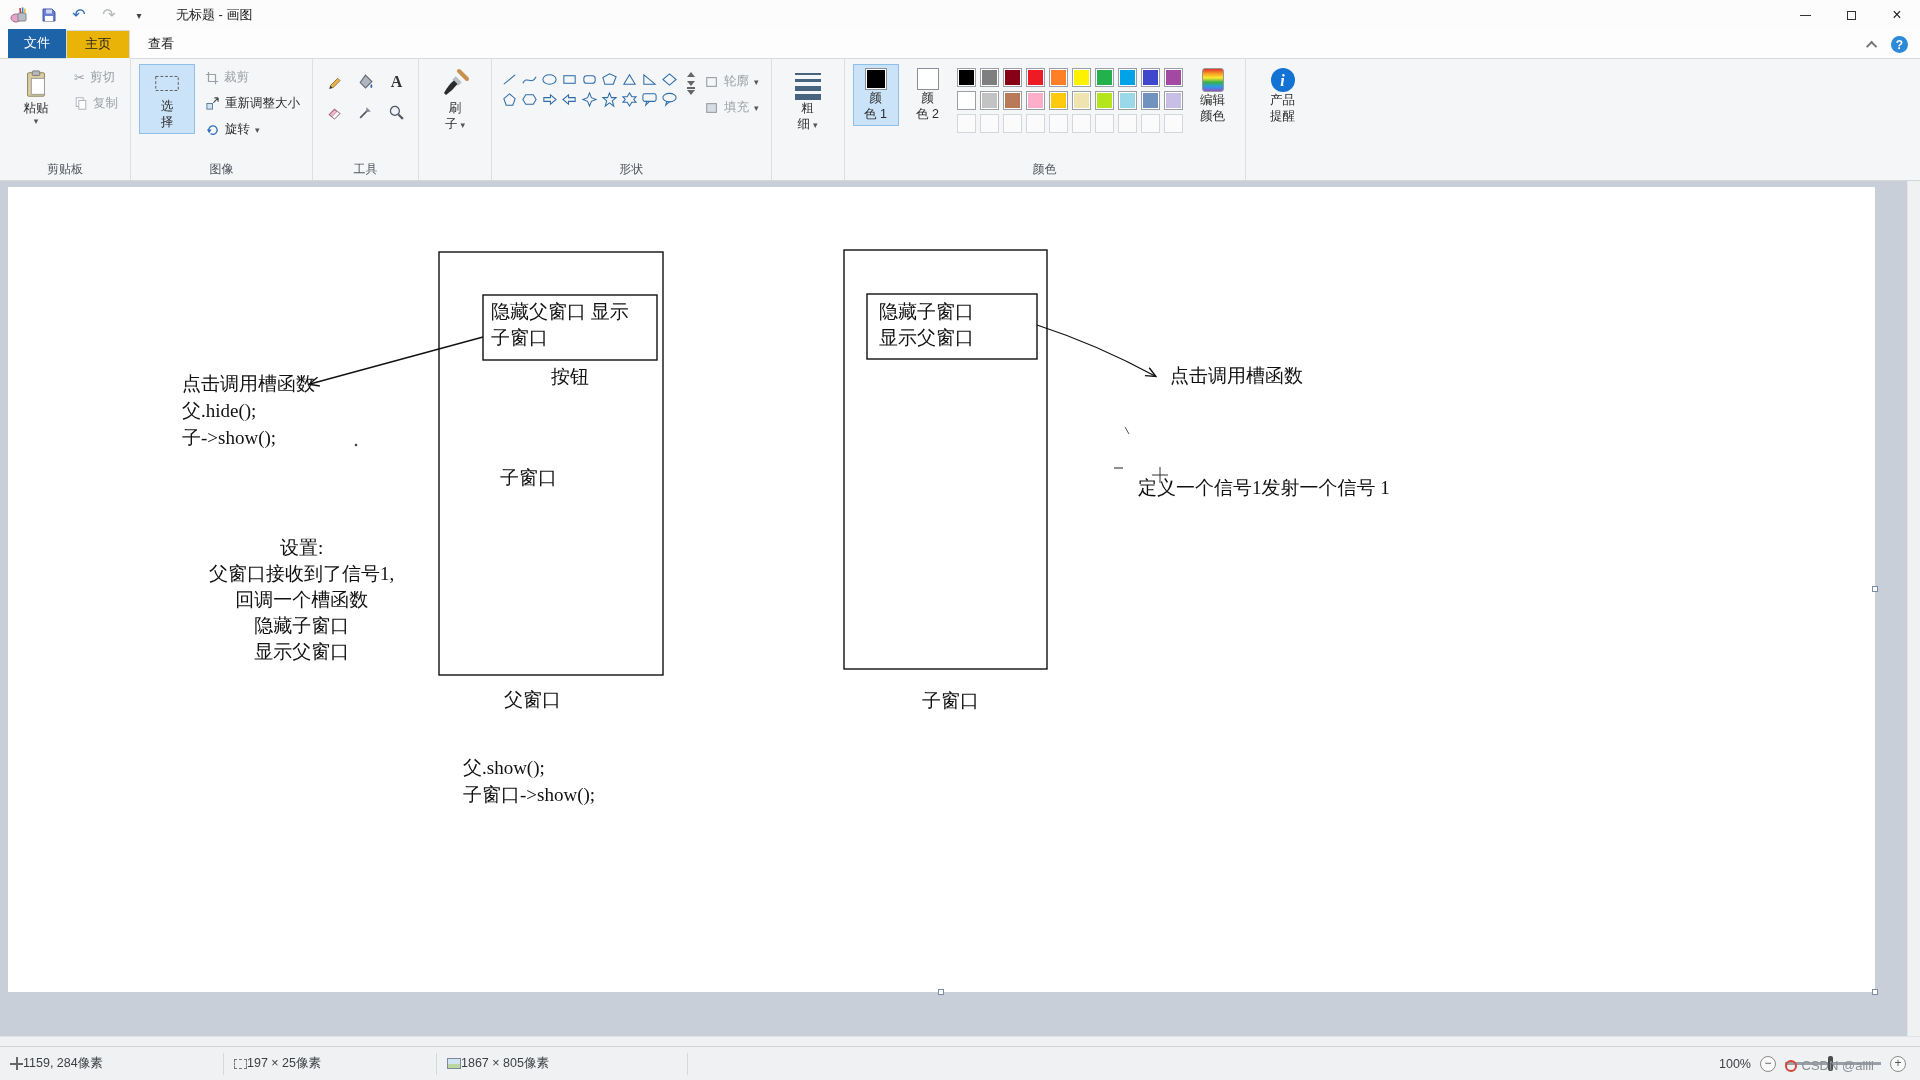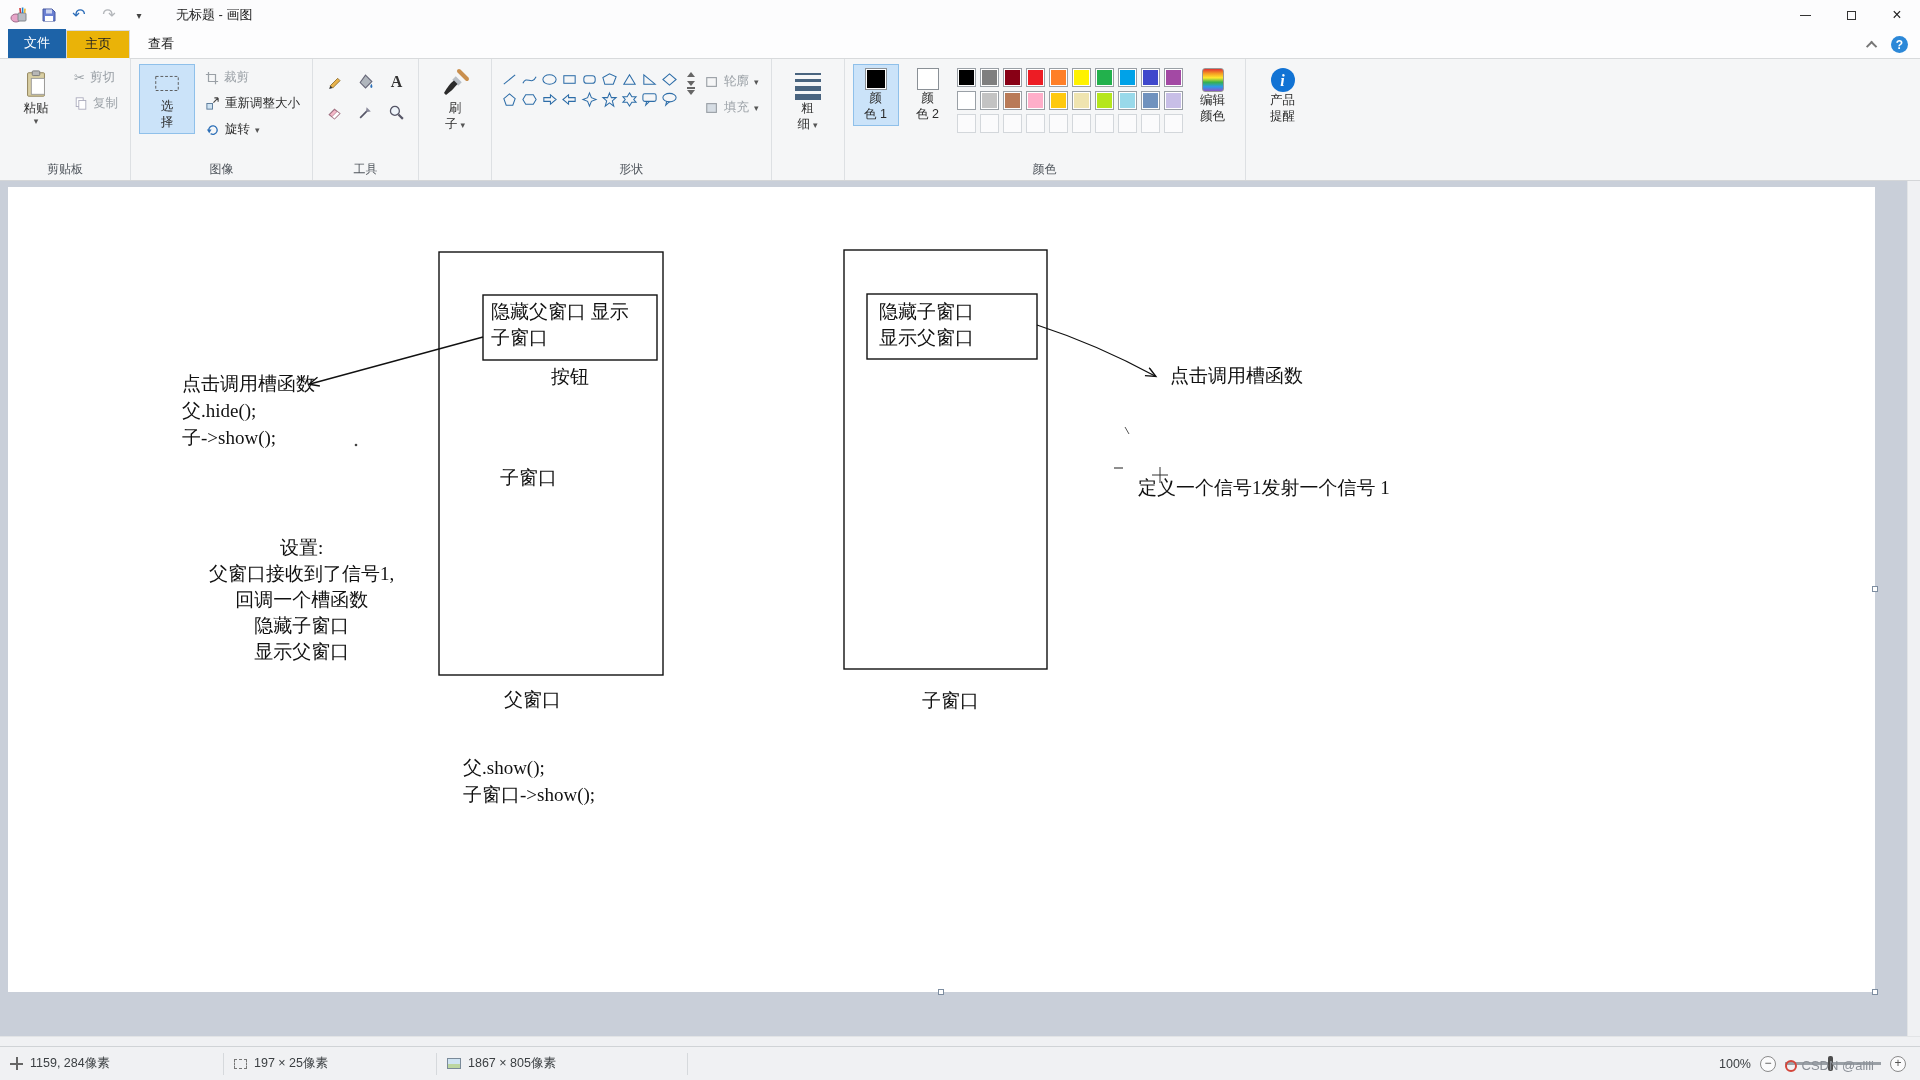--- a/index.html
+++ b/index.html
@@ -66,21 +66,21 @@
   .vtrack { position:absolute; top:0; right:0; width:13px; bottom:10px; background:#f0f1f3; border-left:1px solid #e2e4e6; }
   .htrack { position:absolute; left:0; right:0; bottom:0; height:10px; background:#f0f1f3; border-top:1px solid #e2e4e6; }
   .canvas { position:absolute; left:8px; top:6px; width:1867px; height:805px; background:#ffffff; }
   .handle { position:absolute; width:6px; height:6px; background:#fff; border:1px solid #7d8da0; }
   .drawsvg { position:absolute; left:0; top:0; z-index:1; }
   .ctext { position:absolute; z-index:2; font-family:"Liberation Serif","DejaVu Serif",serif; font-size:19px; line-height:26px; color:#111; white-space:nowrap; }
   .ctr { text-align:center; }
 
   
   .statusbar { height:34px; flex:0 0 auto; background:#f0f1f3; border-top:1px solid #d0d3d6; display:flex; align-items:center; color:#3c4043; }
-  .sseg { display:flex; align-items:center; gap:7px; padding-left:10px; }
+  .sseg { display:flex; align-items:center; padding-left:10px; }
   .ssep { width:1px; height:22px; background:#d6d9dc; }
   .flex1 { flex:1; }
   .plusicon { position:relative; width:13px; height:13px; }
   .plusicon::before { content:''; position:absolute; left:0; top:6px; width:13px; height:1.5px; background:#666; }
   .plusicon::after { content:''; position:absolute; left:6px; top:0; width:1.5px; height:13px; background:#666; }
   .selicon { width:13px; height:10px; border:1px dashed #777; }
   .imgicon { width:14px; height:11px; border:1px solid #7a8a99; background:linear-gradient(180deg,#cfe3f2 55%,#bcd6a0 45%); }
   .zoomseg { display:flex; align-items:center; gap:9px; padding-right:14px; }
   .zbtn { width:16px; height:16px; border-radius:50%; border:1px solid #8a8a8a; color:#555; font-size:12px; line-height:13px; text-align:center; background:#fbfbfc; }
   .ztrack { position:relative; width:96px; height:3px; background:#9aa0a6; }

